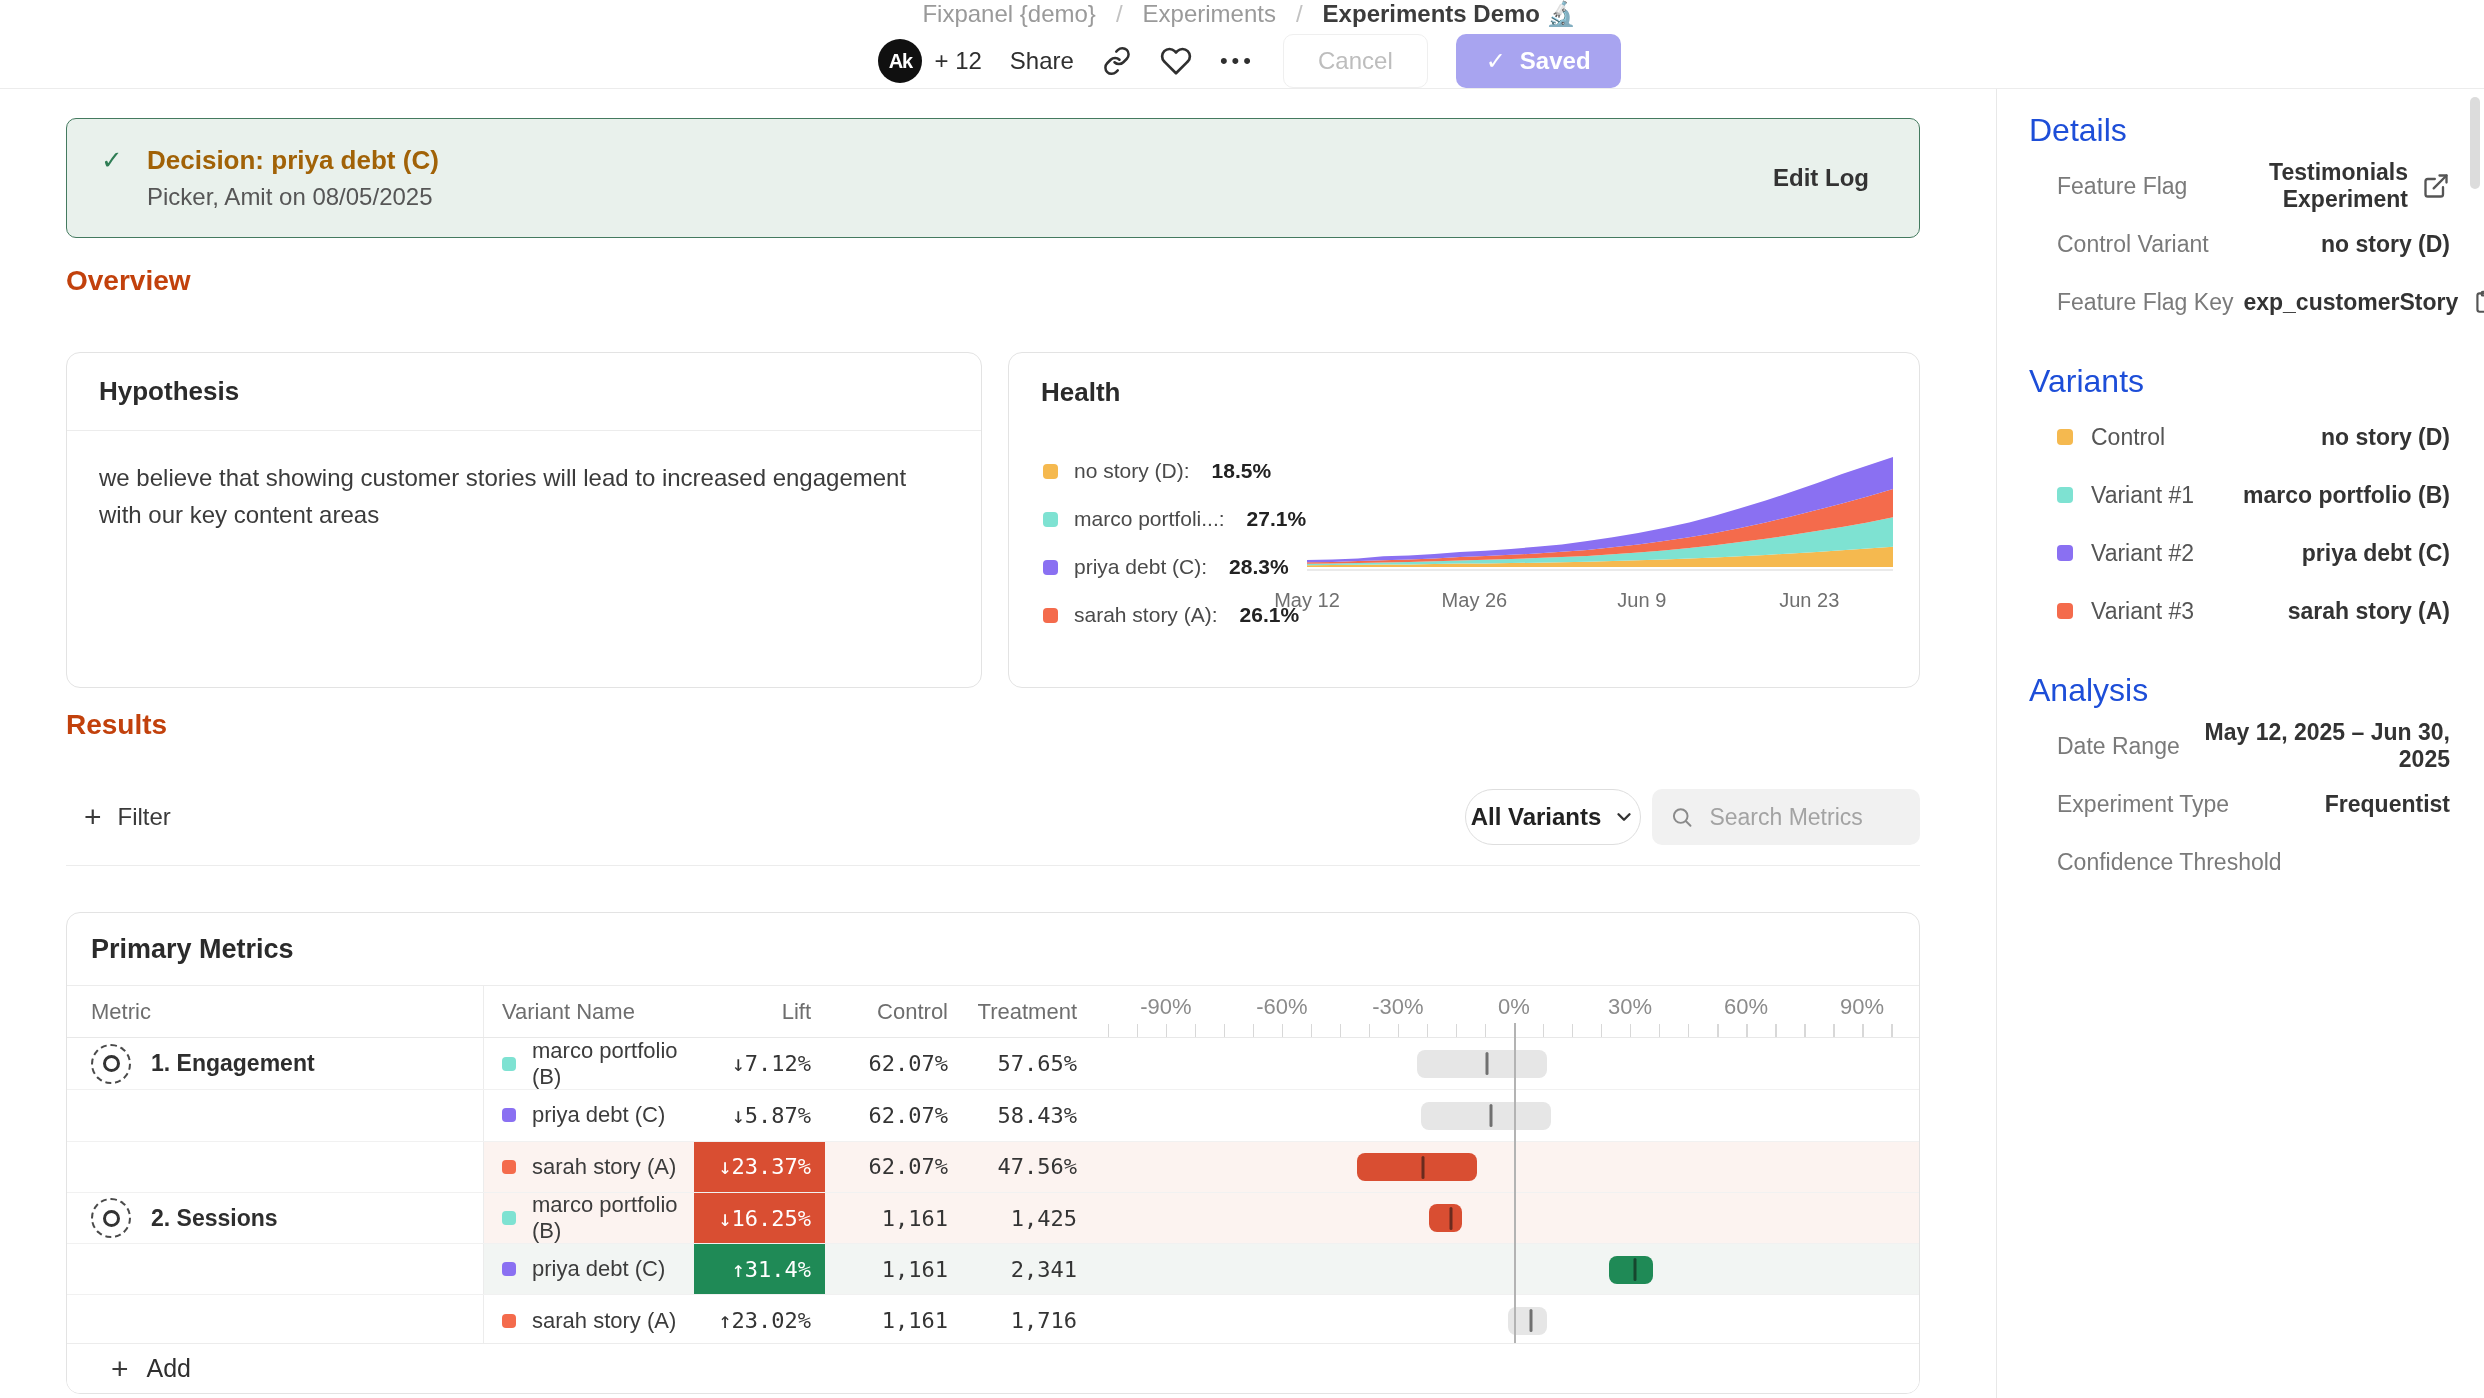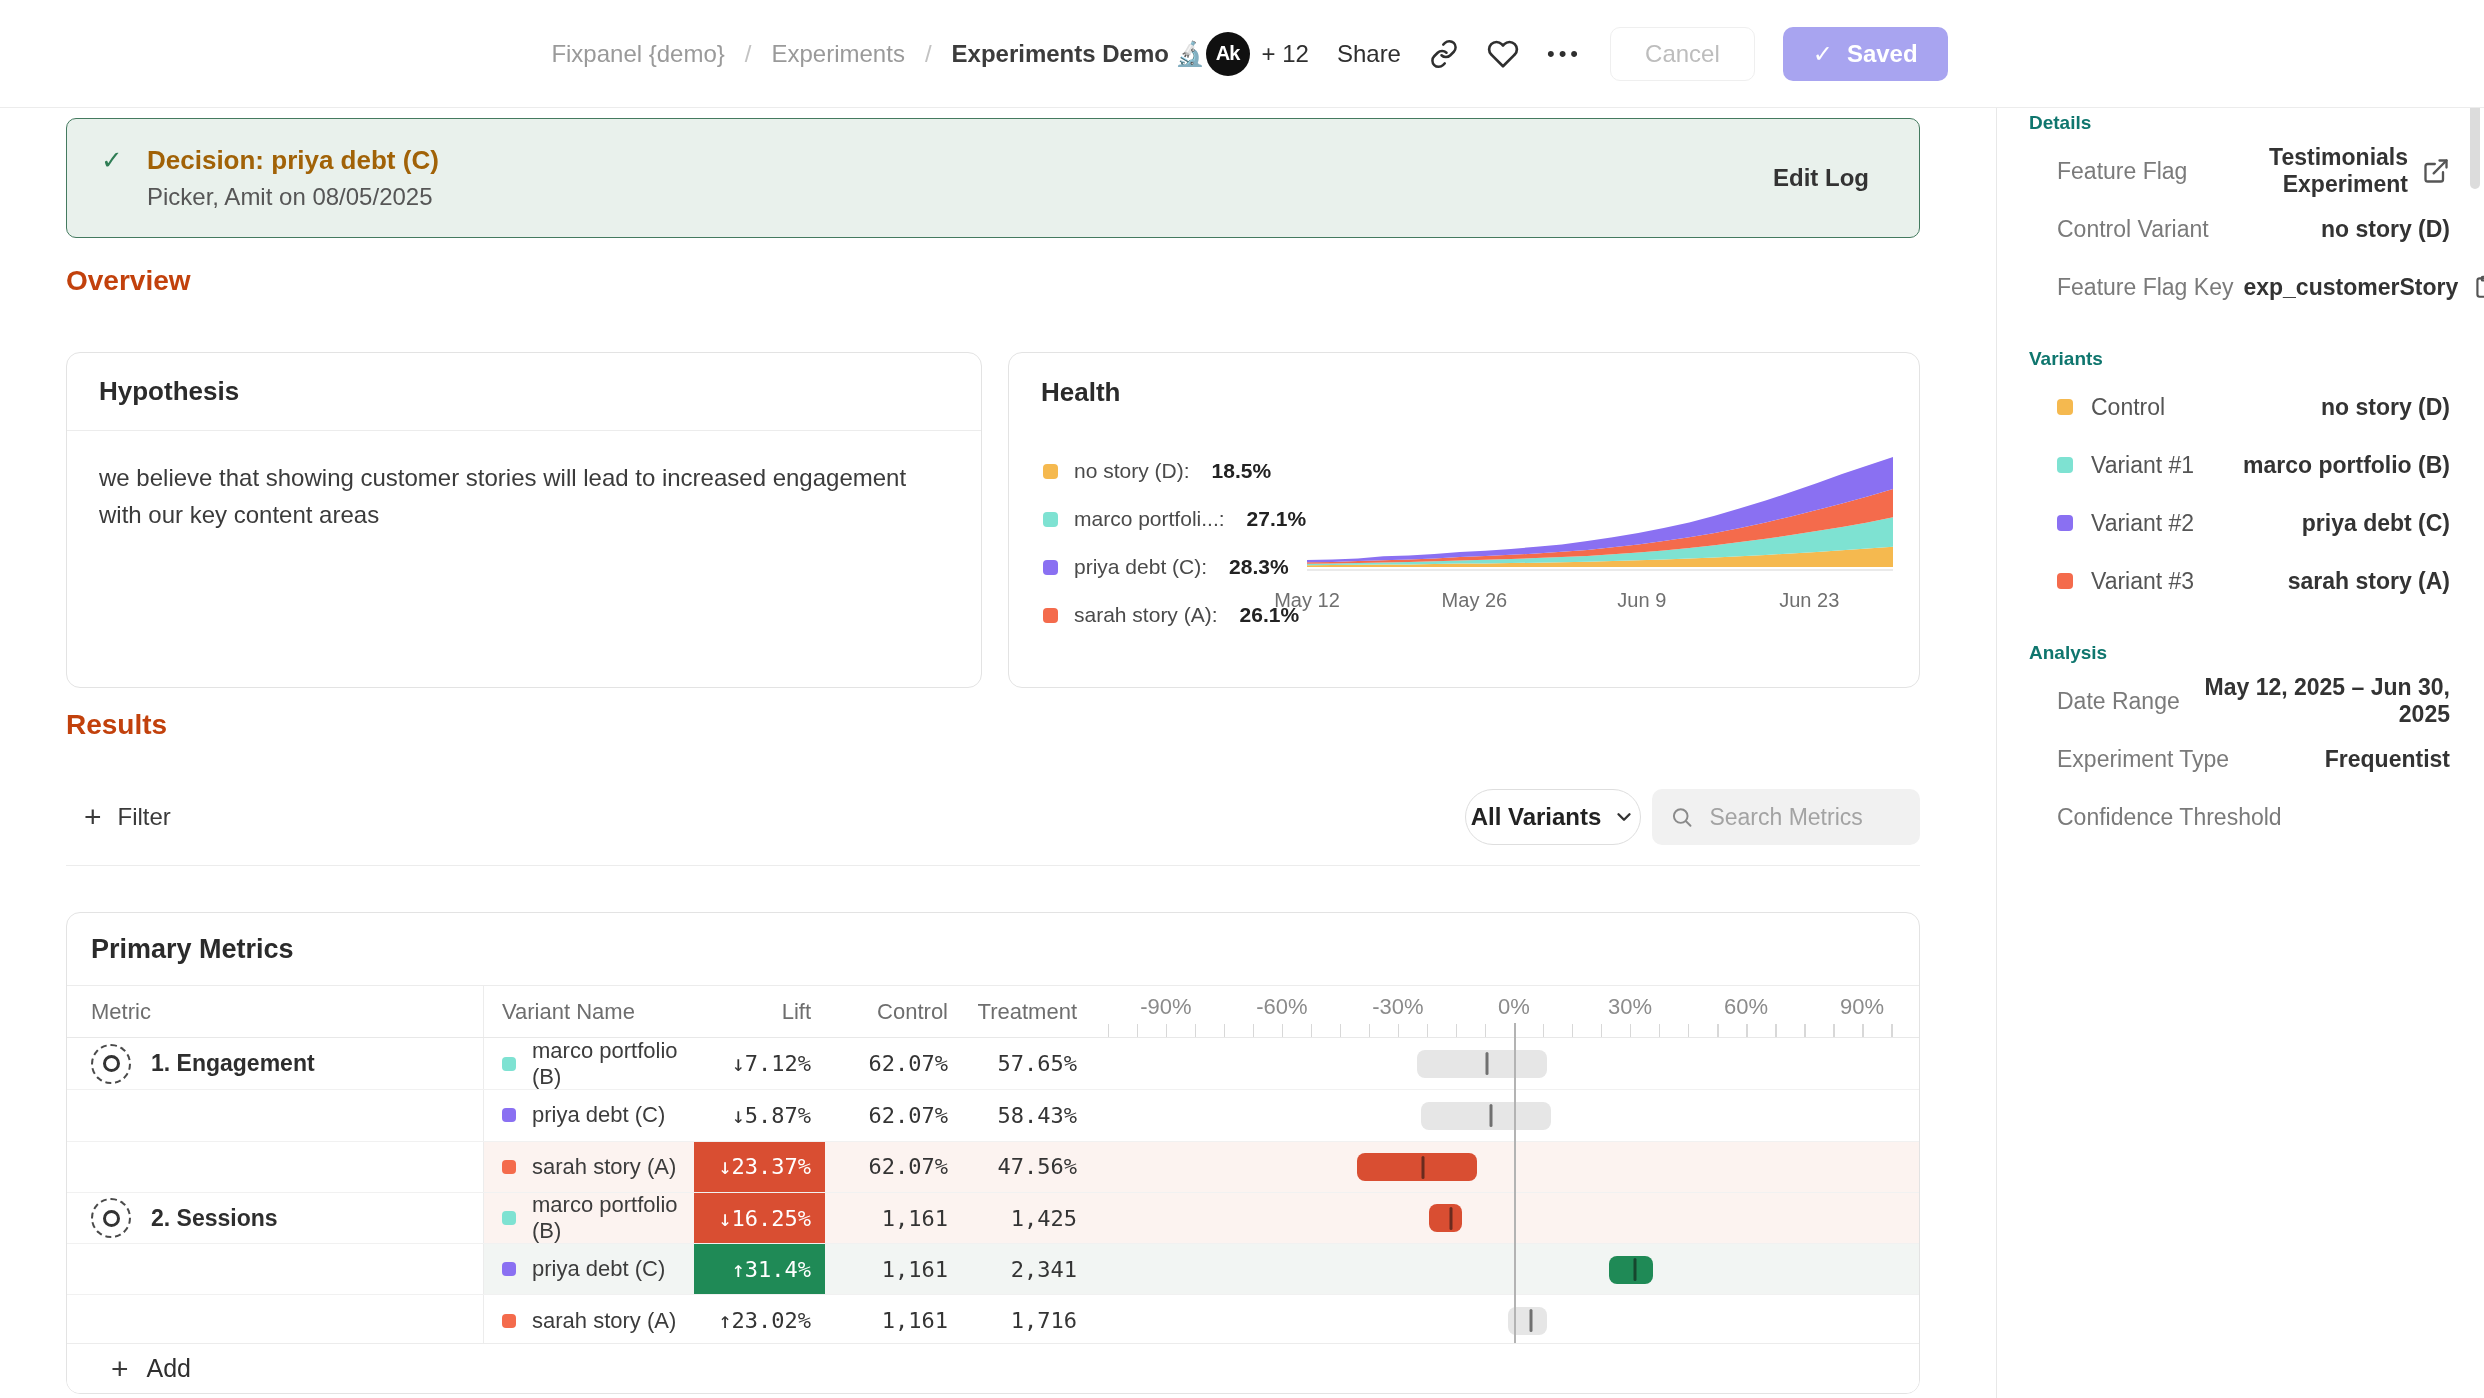--- a/index.html
+++ b/index.html
@@ -5,22 +5,22 @@
   * { box-sizing: border-box; }
   html,body { margin:0; padding:0; }
   body {
     width:2484px; height:1398px; position:relative; overflow:hidden;
     background:#fff; color:#3a3a3a;
     font-family:"Liberation Sans","DejaVu Sans",sans-serif;
   }
   svg { display:block; }
 
   
-  .header{position:absolute;top:0;left:0;width:2484px;height:108px;border-bottom:1px solid #ececec;
-    display:flex;align-items:center;justify-content:center;padding:0 42px 0 57px;background:#fff;z-index:5;}
+  .header{position:absolute;top:0;left:0;width:2484px;height:89px;border-bottom:1px solid #ececec;
+    display:flex;align-items:center;justify-content:space-between;padding:0 42px 0 57px;background:#fff;z-index:5;flex-direction:column;}
   .crumbs{display:flex;align-items:center;gap:20px;font-size:24px;color:#9a9a9a;}
   .crumb{color:#9a9a9a;cursor:pointer;}
   .crumb-sep{color:#c2c2c2;}
   .crumb-current{color:#3c3c3c;font-weight:600;}
   .hdr-right{display:flex;align-items:center;gap:28px;}
   .avatar{width:44px;height:44px;border-radius:50%;background:#101010;color:#fff;display:flex;align-items:center;justify-content:center;font-weight:700;font-size:20px;letter-spacing:-1px;}
   .collab{font-size:24px;color:#2f2f2f;margin-left:-16px;}
   .share{font-size:24px;font-weight:500;color:#2f2f2f;cursor:pointer;}
   .hdr-icon{color:#2f2f2f;display:flex;align-items:center;cursor:pointer;}
   .ellipsis{font-size:22px;letter-spacing:4px;color:#2f2f2f;cursor:pointer;}
@@ -100,21 +100,21 @@
   .c-lift.filled .lift-text{color:#fff;}
   .ci-bar{position:absolute;top:11.5px;height:28px;border-radius:8px;}
   .ci-marker{position:absolute;top:14px;height:23px;width:3px;background:rgba(15,15,15,0.55);border-radius:2px;transform:translateX(-50%);}
   .zero-line{position:absolute;left:1447px;top:110px;width:2px;height:323px;background:#b3b3b3;}
   .add-row{position:absolute;left:0;right:0;bottom:0;height:50px;border-top:1px solid #ececec;display:flex;align-items:center;
     gap:18px;padding-left:44px;font-size:25px;font-weight:500;color:#2f2f2f;cursor:pointer;background:#fff;}
 
   
   .sidebar{position:absolute;left:1996px;top:89px;width:488px;height:1309px;border-left:1px solid #e8e8e8;
     padding:23px 34px 0 32px;background:#fff;}
-  .sb-heading{font-size:19px;font-weight:700;color:#0f766e;margin-bottom:8px;}
+  .sb-heading{font-size:32px;font-weight:400;color:#1d4ed8;margin-bottom:8px;}
   .sb-section{margin-bottom:32px;}
   .sb-row{min-height:58px;display:flex;align-items:center;justify-content:space-between;padding-left:28px;gap:10px;}
   .sb-label{font-size:23px;color:#7a7a7a;white-space:nowrap;}
   .sb-value{font-size:23px;font-weight:600;color:#333;display:flex;align-items:center;gap:14px;text-align:right;}
   .sb-vlabel{display:flex;align-items:center;gap:18px;font-size:23px;color:#555;}
   .sb-swatch{width:16px;height:16px;border-radius:4px;flex:none;}
   .sb-icon{color:#555;display:flex;cursor:pointer;}
   .scroll-thumb{position:absolute;right:4px;top:97px;width:10px;height:92px;background:#dcdcdc;border-radius:5px;}
 </style>
 </head>

